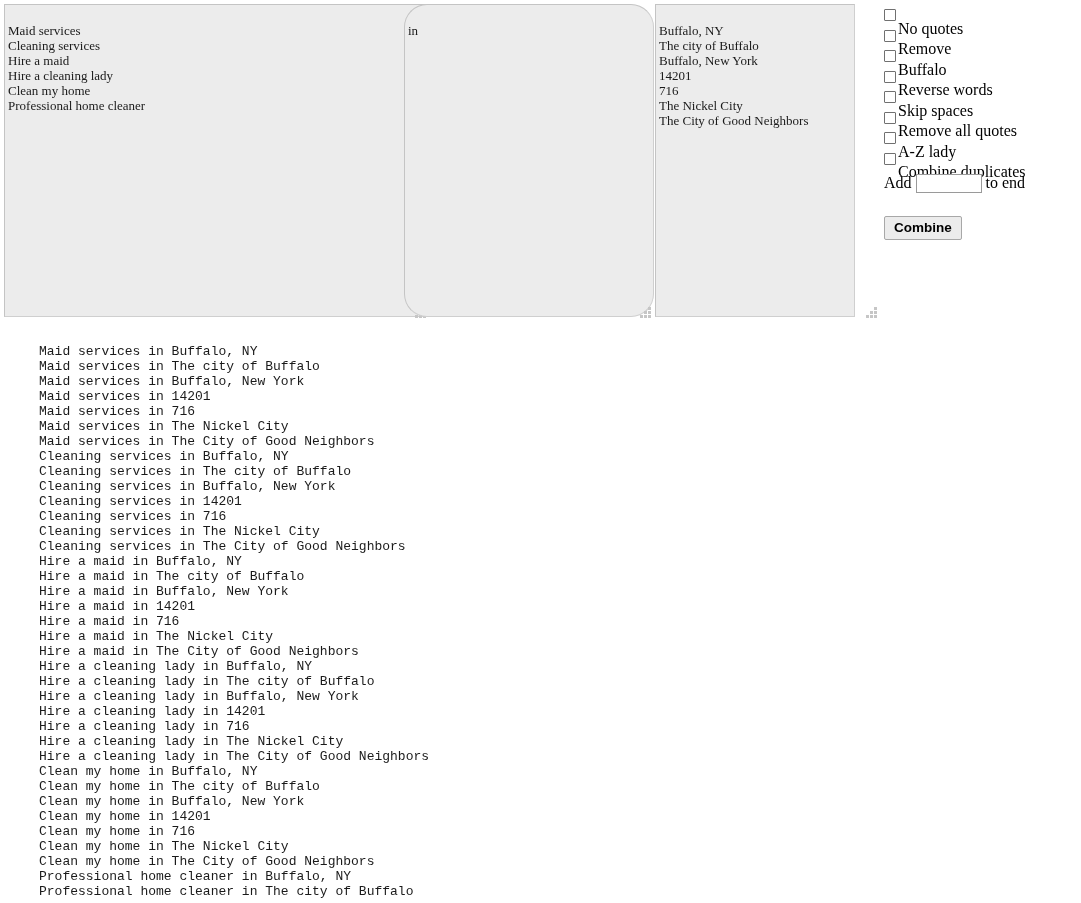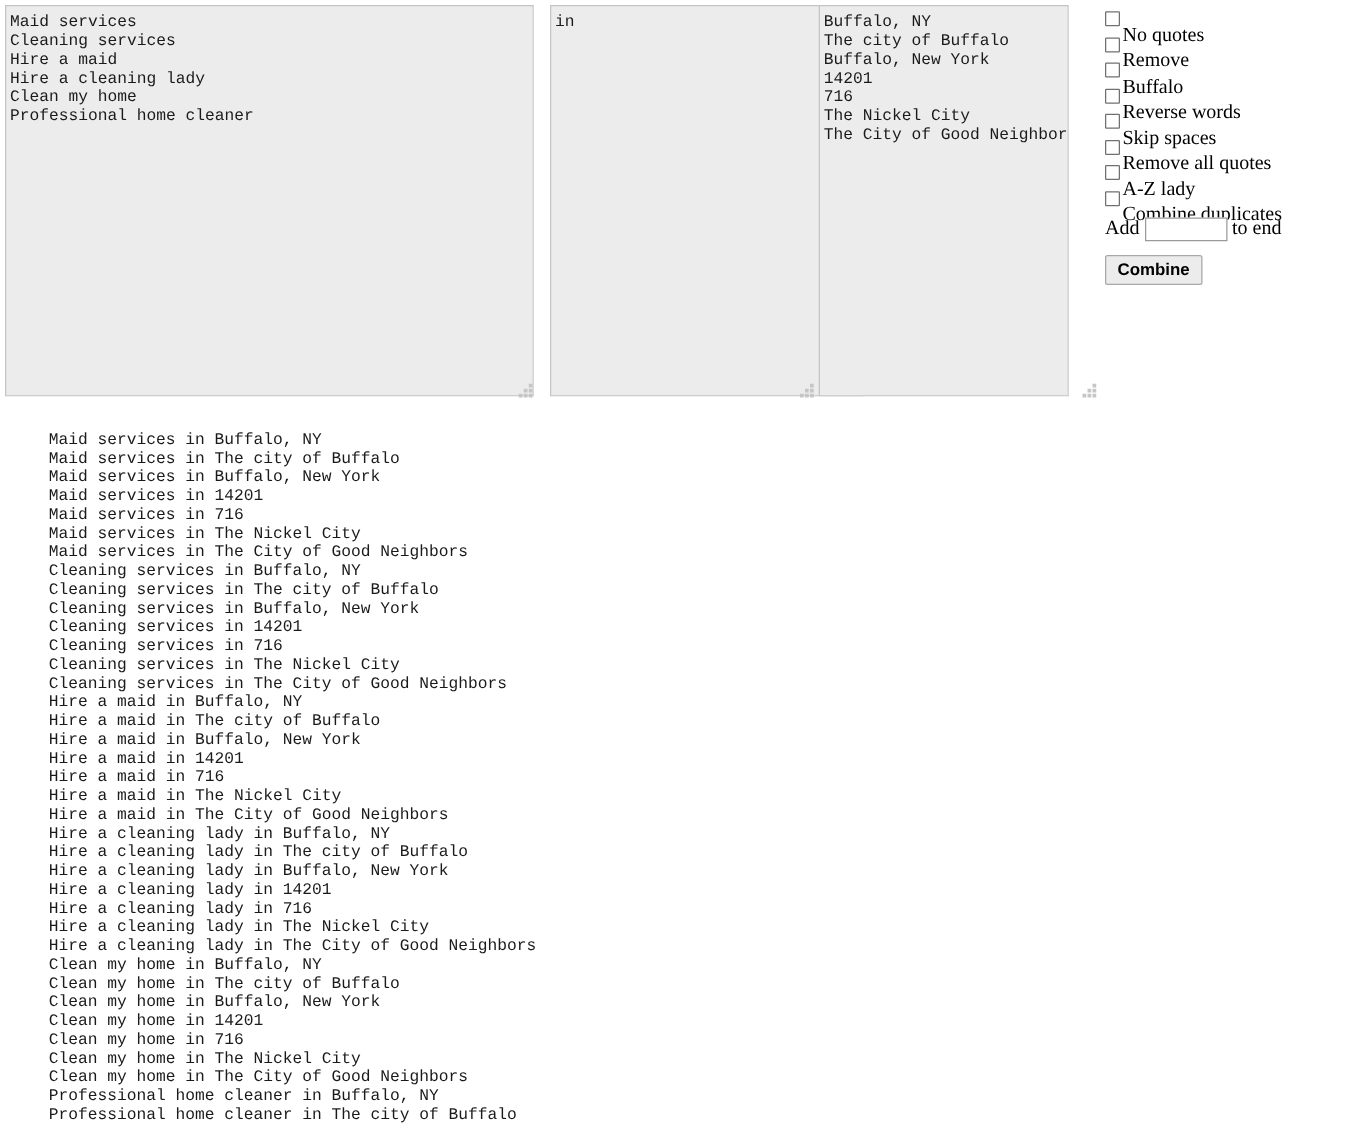--- a/index.html
+++ b/index.html
@@ -25,32 +25,32 @@
 
   .ta {
     position: absolute;
     top: 4px;
     height: 313px;
     box-sizing: border-box;
     background: #ececec;
     border: 1px solid #cfcfcf;
     border-top-color: #c4c4c4;
     border-left-color: #c4c4c4;
-    padding: 5px 3px;
-    font-family: Liberation Mono, monospace;
+    padding: 18px 3px;
+    font-family: Liberation Serif, serif;
     font-size: 13px;
     line-height: 15px;
     color: #1a1a1a;
     white-space: pre;
     overflow: hidden;
     resize: none;
     outline: none;
   }
   .ta-1 { left: 4px;   width: 423px; }
-  .ta-2 { left: 440px; width: 250px; }
+  .ta-2 { left: 404px; width: 250px; border-radius: 23px; }
   .ta-3 { left: 655px; width: 200px; }
 
   
   .grip {
     position: absolute;
     width: 12px;
     height: 12px;
     pointer-events: none;
   }
   .grip i {
@@ -120,21 +120,21 @@
     margin: 0 4px;
     border: 1px solid #9a9a9a;
     background: #ffffff;
     font-family: "Liberation Sans", sans-serif;
     font-size: 12px;
     padding: 1px 2px;
     outline: none;
   }
 
   .combine-wrap {
-    margin-top: 8px;
+    margin-top: 20px;
     padding-left: 0px;
   }
   .combine-btn {
     font-family: "Liberation Sans", sans-serif;
     font-size: 13.5px;
     font-weight: bold;
     color: #000;
     background: #ececec;
     border: 1px solid #a8a8a8;
     border-radius: 2px;

